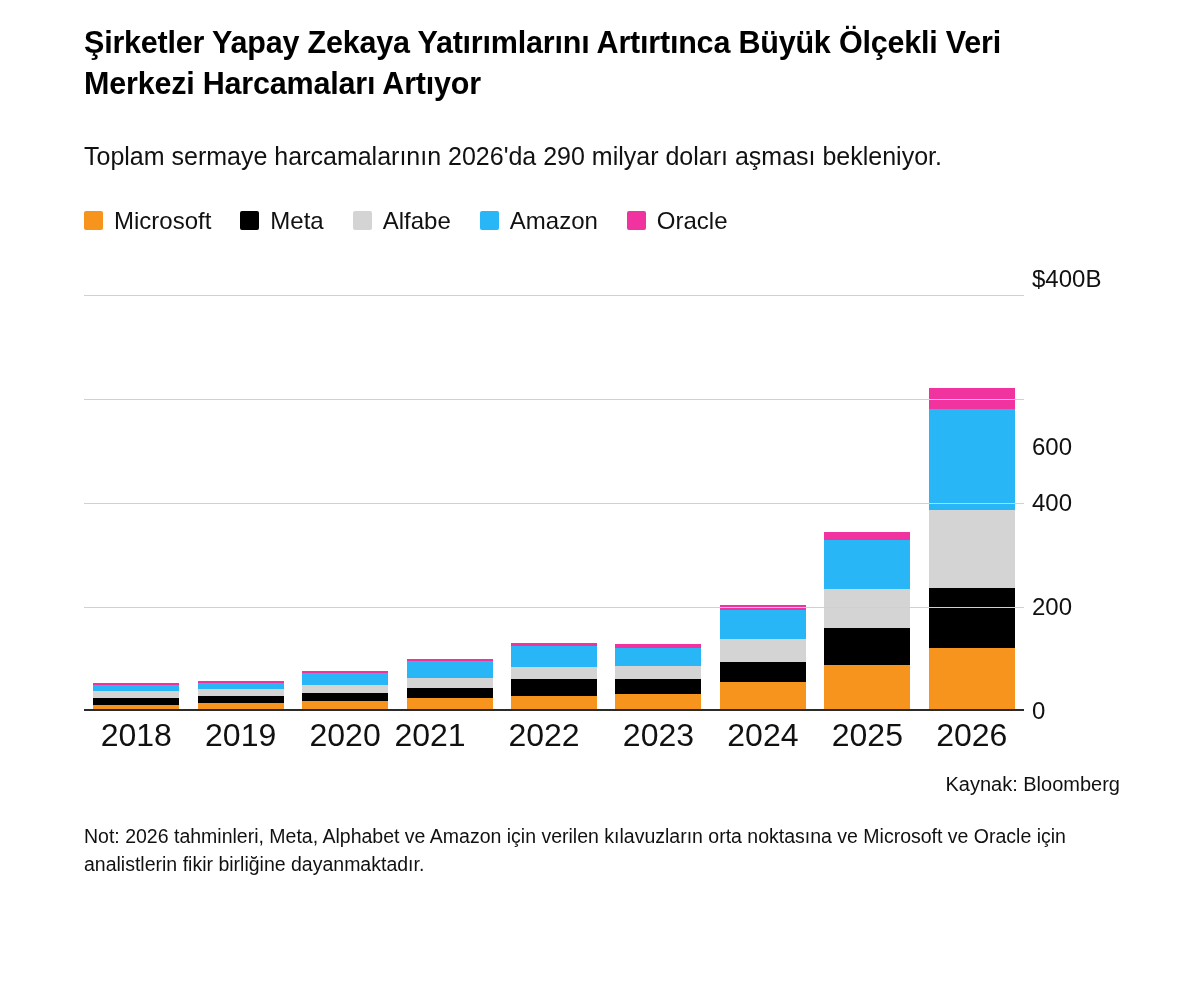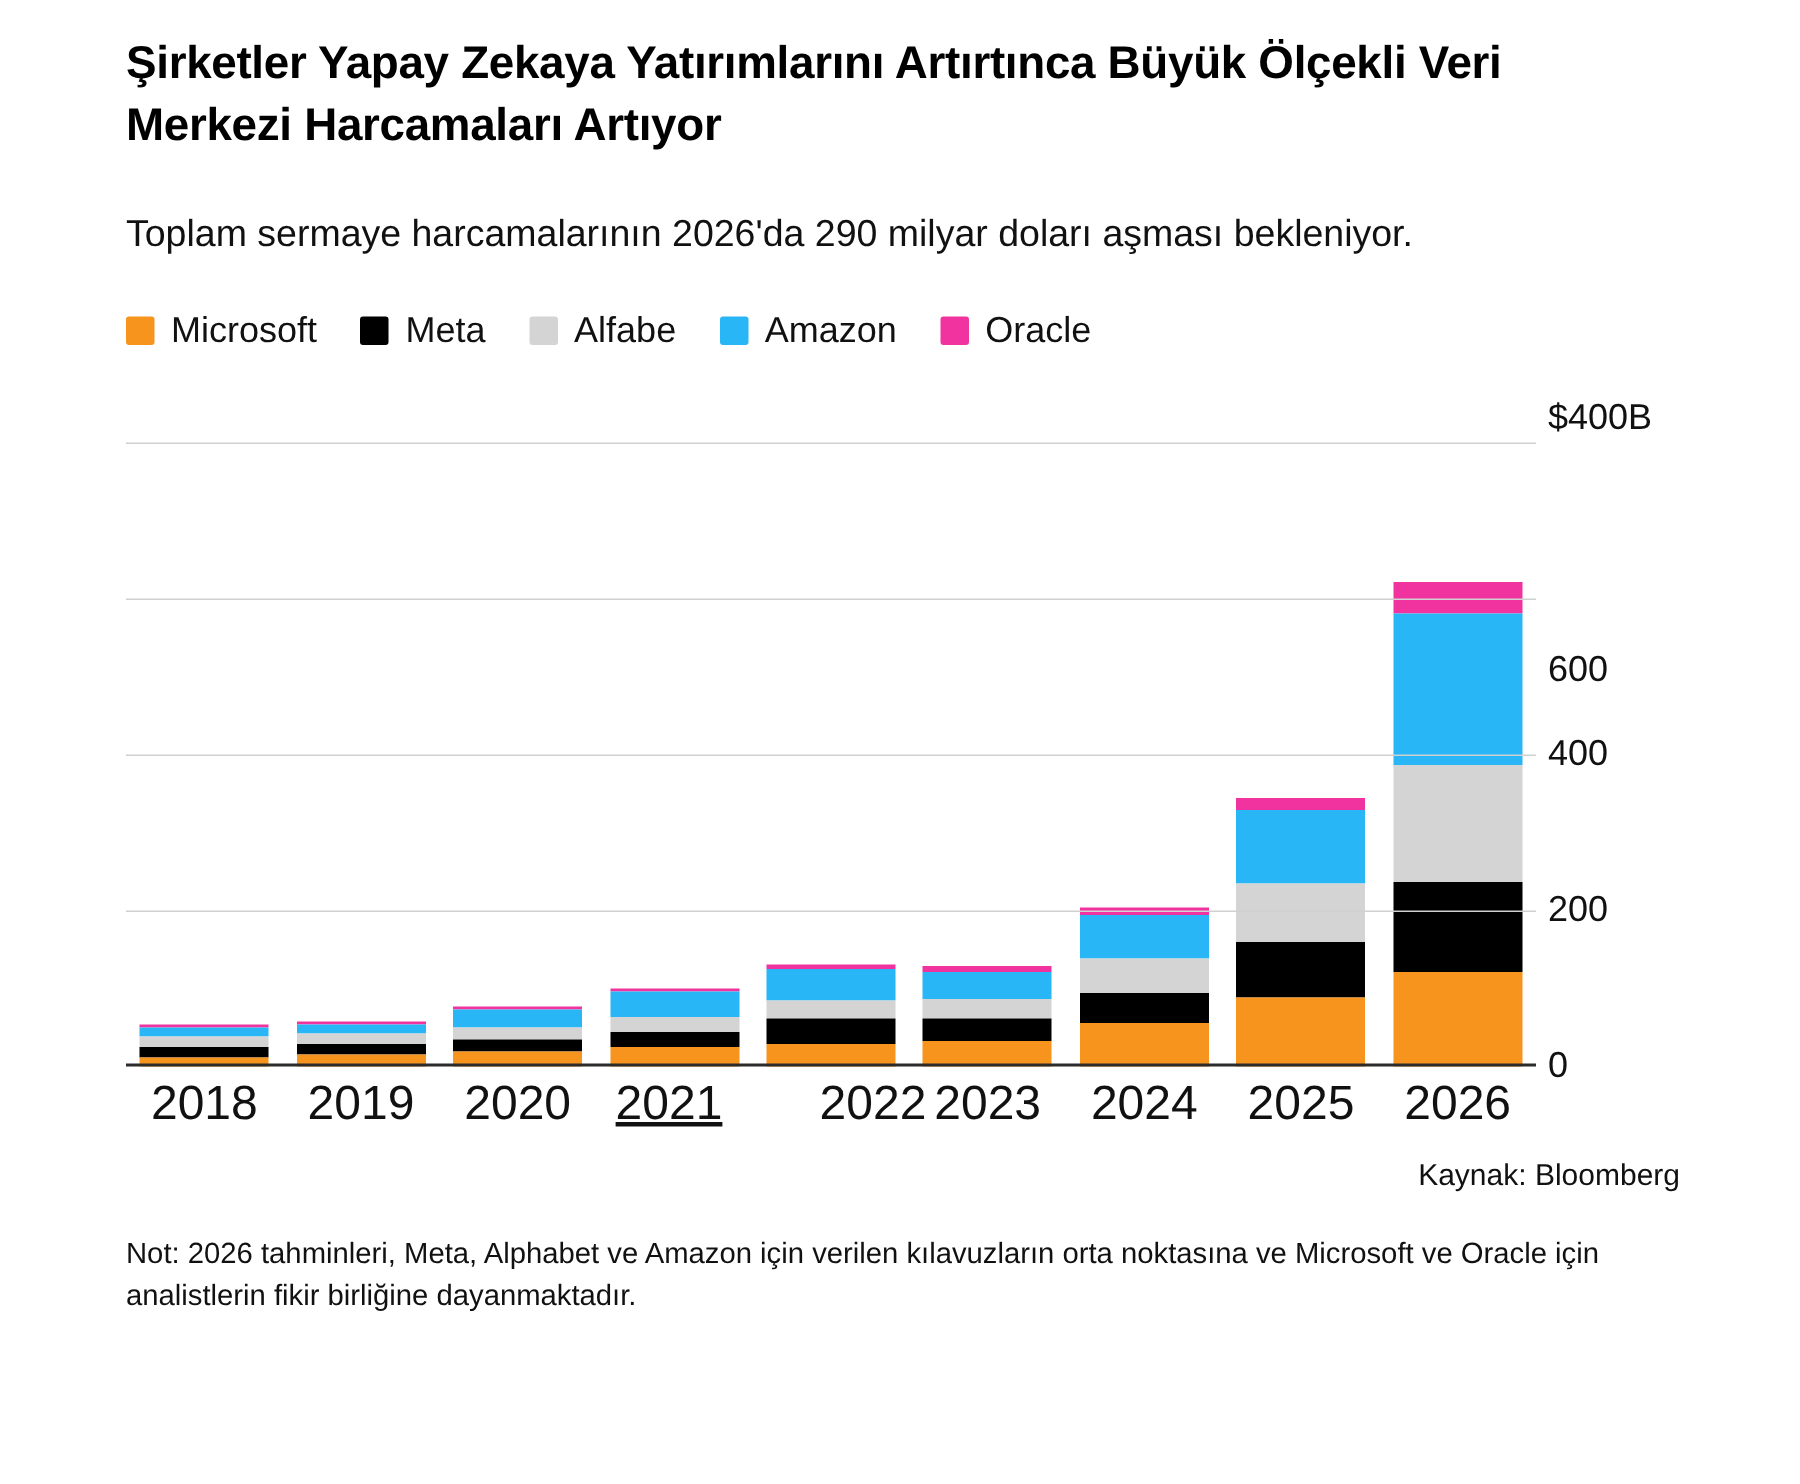--- a/index.html
+++ b/index.html
@@ -280,22 +280,22 @@
         <div class="ytick" style="top: 208px;">400</div>
         <div class="gridline" style="top: 104px;"></div>
         <div class="ytick" style="top: 104px; margin-top: 48px;">600</div>
         <div class="gridline" style="top: 0px;"></div>
         <div class="ytick-top" style="top: -30px;">$400B</div>
       </div>
     <div class="xlabels" id="xlabels">
         <div class="xlabel" style="left: 52.2222px;">2018</div>
         <div class="xlabel" style="left: 156.667px;">2019</div>
         <div class="xlabel" style="left: 261.111px;">2020</div>
-        <div class="xlabel" style="left: 362px; text-decoration: underline;">2021</div>
-        <div class="xlabel" style="left: 498px;">2022</div>
+        <div class="xlabel" style="left: 346px;">2021</div>
+        <div class="xlabel" style="left: 460px;">2022</div>
         <div class="xlabel" style="left: 574.444px;">2023</div>
         <div class="xlabel" style="left: 678.889px;">2024</div>
         <div class="xlabel" style="left: 783.333px;">2025</div>
         <div class="xlabel" style="left: 887.778px;">2026</div>
       </div>
   </div>
 
   <div class="source">Kaynak: Bloomberg</div>
   <div class="note">Not: 2026 tahminleri, Meta, Alphabet ve Amazon için verilen kılavuzların orta noktasına ve Microsoft ve Oracle için analistlerin fikir birliğine dayanmaktadır.</div>
 

